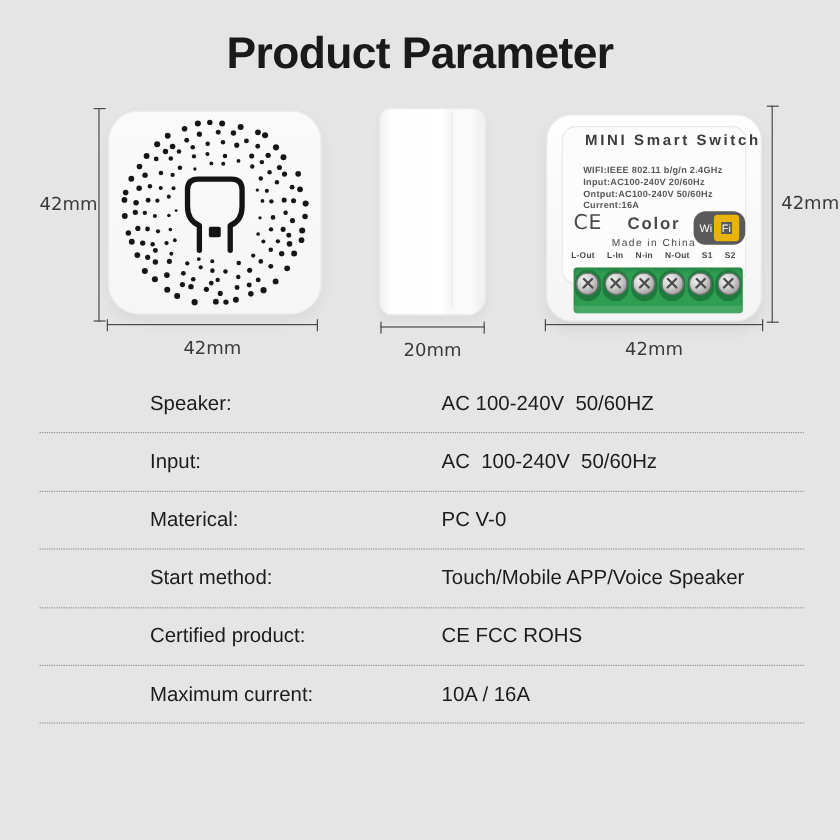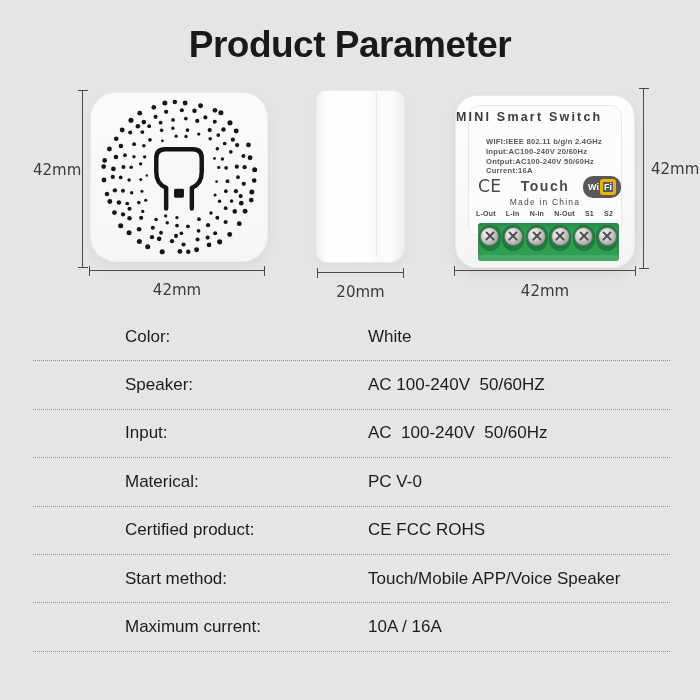--- a/index.html
+++ b/index.html
@@ -31,31 +31,31 @@
     background:linear-gradient(90deg,#f1f1f2 0%,#fdfdfd 10%,#ffffff 58%,#f8f8f9 66%,#fcfcfd 84%,#efeff0 100%);
     box-shadow:0 4px 8px rgba(0,0,0,.04);}
   .side-view .crease{position:absolute;left:68%;top:2px;bottom:6px;width:0;border-left:1px solid #e7e7e9;}
 
   
   .back-view{position:absolute;left:455px;top:95px;width:180px;height:173px;border-radius:22px;box-sizing:border-box;
     background:linear-gradient(180deg,#fefefe 0%,#f4f4f5 100%);border:1px solid #ebebed;
     box-shadow:0 6px 12px rgba(0,0,0,.07);}
   .label-panel{position:absolute;left:12px;right:12px;top:9px;height:130px;border-radius:12px;
     border:1.5px solid #e8e8ea;background:#fcfcfd;}
-  .mini-heading{position:absolute;left:0;right:0;top:14px;text-align:left;
+  .mini-heading{position:absolute;left:0;right:0;top:14px;text-align:right;
     font-size:12.5px;font-weight:700;letter-spacing:2.2px;color:#3c3c3e;white-space:nowrap;}
   .spec-lines{position:absolute;left:30px;top:41px;}
   .spec-line{font-size:7.6px;line-height:9.8px;color:#57575a;letter-spacing:.25px;white-space:nowrap;font-weight:600;}
   .cert-row{position:absolute;left:0;right:0;top:79px;height:22px;}
   .ce-mark{position:absolute;left:22px;top:1px;font-size:17px;color:#4a4a4c;letter-spacing:.5px;font-family:"DejaVu Sans",sans-serif;}
   .rohs{position:absolute;left:0;right:0;top:3px;text-align:center;font-size:14px;font-weight:700;
     letter-spacing:1.5px;color:#4a4a4c;}
   .wifi-badge{position:absolute;right:13px;top:1px;background:#595959;color:#ffffff;border-radius:10px;
-    padding:3px 5px 3px 5px;font-size:9px;font-weight:700;line-height:10px;display:inline-flex;align-items:center;}
-  .wifi-badge .fi{border:3px solid #eab308;border-radius:3px;padding:0 1px;margin-left:1px;}
+    padding:3px 5px 3px 5px;font-size:9px;font-weight:400;line-height:10px;display:inline-flex;align-items:center;}
+  .wifi-badge .fi{border:6px solid #eab308;border-radius:3px;padding:0 1px;margin-left:1px;}
   .made-in{position:absolute;left:0;right:0;top:101px;text-align:center;font-size:8.5px;font-weight:400;
     letter-spacing:1.2px;color:#4b4b4d;}
   .terminal-labels{position:absolute;left:20px;right:21px;top:114px;display:flex;justify-content:space-between;}
   .tlabel{font-size:7px;font-weight:700;color:#48484a;letter-spacing:.2px;}
   .terminal-block{position:absolute;left:22px;top:127px;width:141px;height:38px;border-radius:3px;
     background:#2f9e52;box-shadow:inset 0 -6px 0 rgba(255,255,255,.12), inset 0 2px 4px rgba(0,0,0,.18);
     display:flex;justify-content:space-around;align-items:center;}
   .tcell{position:relative;width:22px;height:38px;}
   .tcell::before{content:"";position:absolute;left:0;top:2px;width:22px;height:26px;border-radius:11px;
     background:#1e7b3d;}
@@ -250,21 +250,21 @@
     <div class="mini-heading">MINI Smart Switch</div>
     <div class="spec-lines">
 
     <div class="spec-line">WIFI:IEEE 802.11 b/g/n 2.4GHz</div>
         <div class="spec-line">Input:AC100-240V 20/60Hz</div>
         <div class="spec-line">Ontput:AC100-240V 50/60Hz</div>
         <div class="spec-line">Current:16A</div>
       </div>
     <div class="cert-row">
       <span class="ce-mark">CE</span>
-      <span class="rohs">Touch</span>
+      <span class="rohs">Color</span>
       <span class="wifi-badge">
           <span>Wi</span>
           <span class="fi">Fi</span>
         </span>
     </div>
     <div class="made-in">Made in China</div>
     <div class="terminal-labels">
 
     <span class="tlabel">L-Out</span>
         <span class="tlabel">L-In</span>
@@ -294,50 +294,46 @@
         </div>
     </div>
   </div>
   <div class="vdim" style="left:643px;top:88px;height:181px;"></div>
   <div class="dim-label" style="left:651px;top:160px;">42mm</div>
   <div class="hdim" style="left:454px;top:270px;width:182px;"></div>
   <div class="dim-label" style="left:454px;top:282px;width:182px;text-align:center;">42mm</div>
 
   <div class="spec-table">
 
-      <div class="spec-row">
-        <span class="spec-label">Color:</span>
-        <span class="spec-value">White</span>
-      </div>
 
       <div class="spec-row">
         <span class="spec-label">Speaker:</span>
         <span class="spec-value">AC 100-240V  50/60HZ</span>
       </div>
 
       <div class="spec-row">
         <span class="spec-label">Input:</span>
         <span class="spec-value">AC  100-240V  50/60Hz</span>
       </div>
 
 
       <div class="spec-row">
         <span class="spec-label">Materical:</span>
         <span class="spec-value">PC V-0</span>
       </div>
 
       <div class="spec-row">
+        <span class="spec-label">Start method:</span>
+        <span class="spec-value">Touch/Mobile APP/Voice Speaker</span>
+      </div>
+
+      <div class="spec-row">
         <span class="spec-label">Certified product:</span>
         <span class="spec-value">CE FCC ROHS</span>
       </div>
 
       <div class="spec-row">
-        <span class="spec-label">Start method:</span>
-        <span class="spec-value">Touch/Mobile APP/Voice Speaker</span>
-      </div>
-
-      <div class="spec-row">
         <span class="spec-label">Maximum current:</span>
         <span class="spec-value">10A / 16A</span>
       </div>
     </div>
 
 </div>
 
 </body></html>

